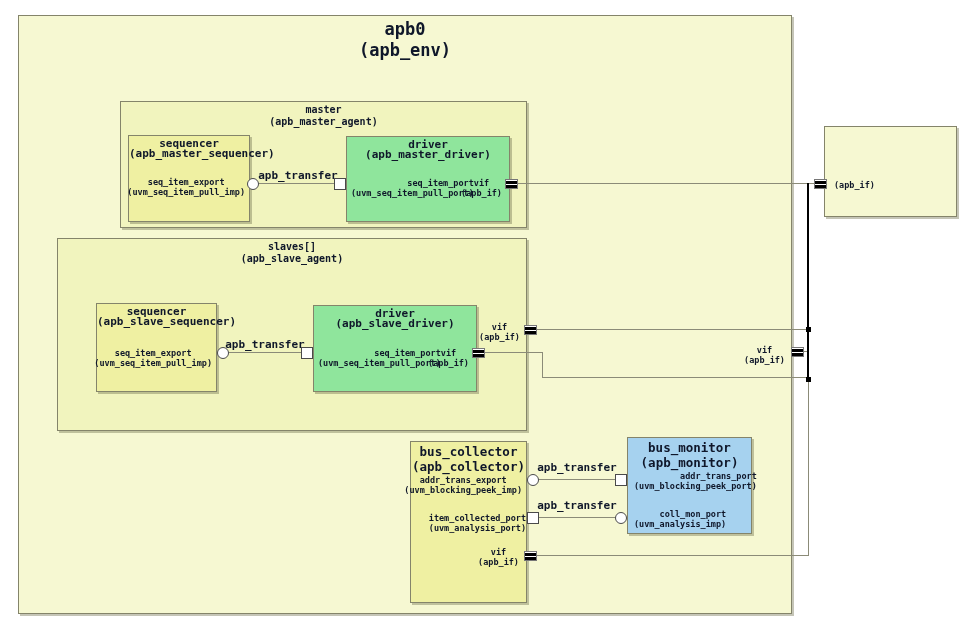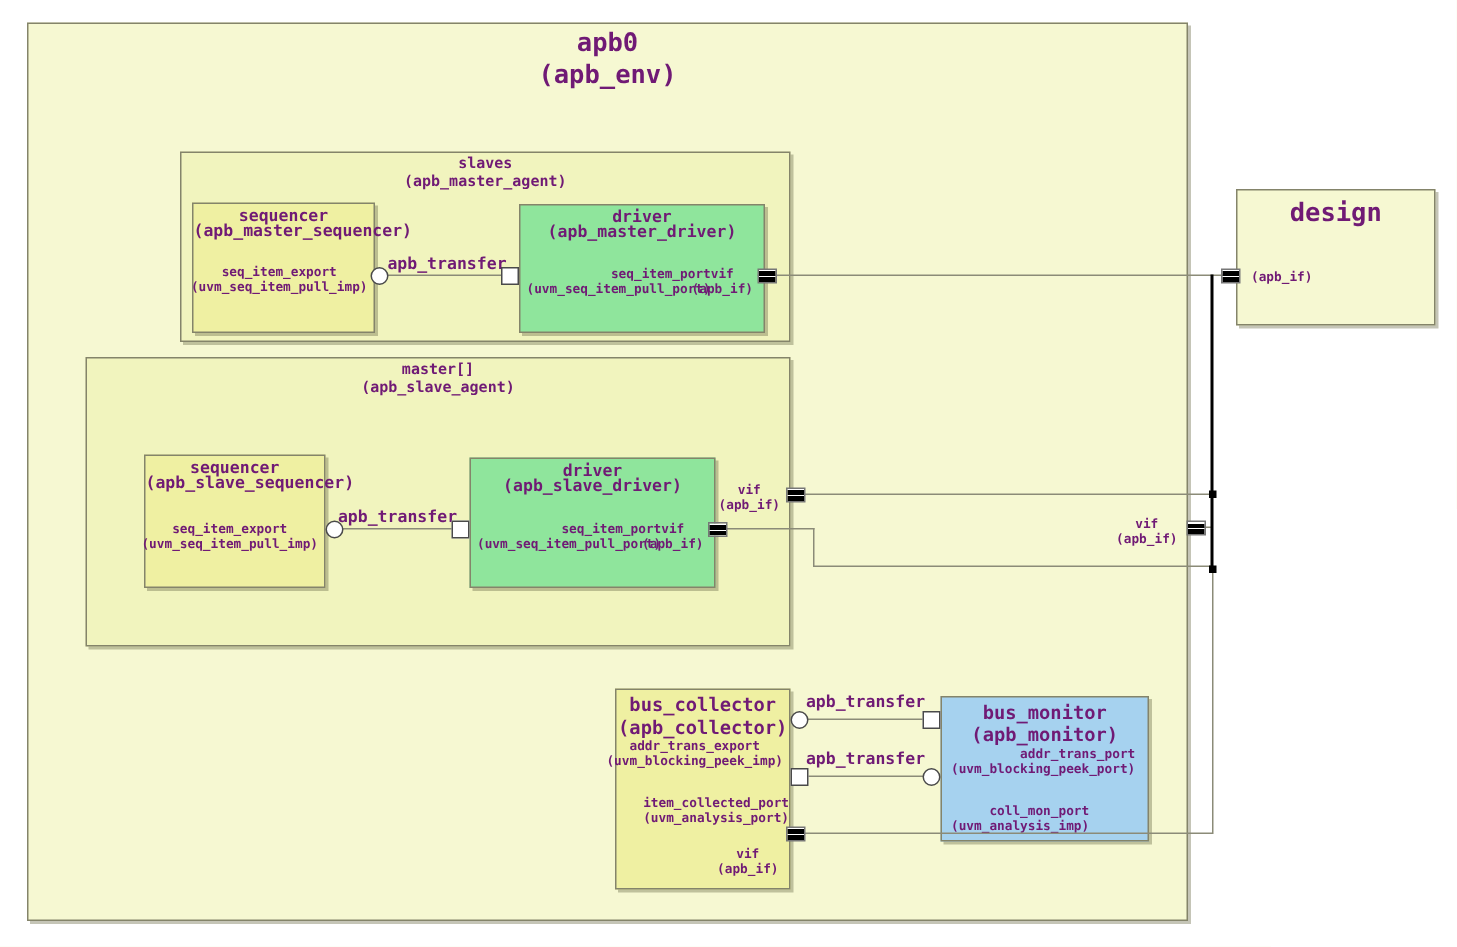--- a/index.html
+++ b/index.html
@@ -1,18 +1,18 @@
 <!DOCTYPE html>
 <html><head>
 <meta charset="utf-8">
 <style>
   html,body{margin:0;padding:0;background:#ffffff;}
   .canvas{
     position:relative;width:971px;height:631px;background:#ffffff;overflow:hidden;
-    font-family:"DejaVu Sans Mono",monospace;font-weight:bold;color:#701a75;
+    font-family:"DejaVu Sans Mono",monospace;font-weight:bold;color:#0f172a;
   }
   .box{position:absolute;box-sizing:border-box;border:1px solid #84846a;
        box-shadow:2px 2px 0 rgba(110,110,75,0.40);}
   .fill-env{background:#f6f8d2;}
   .fill-agent{background:#f1f4be;}
   .fill-seq{background:#eff0a2;}
   .fill-drv{background:#8fe59c;}
   .fill-mon{background:#a6d2ef;}
   .fill-design{background:#f6f8d2;}
   .title{position:absolute;left:0;right:0;text-align:center;white-space:pre;}
@@ -39,65 +39,64 @@
 <body>
 
 <div class="canvas">
 
   <div class="box fill-env" style="left:18px;top:15px;width:774px;height:599px;">
     <div class="title t-big" style="top:3px;"><span>apb0</span><br><span>(apb_env)</span></div>
     <div class="plabel pr" style="right:6px;top:330px;"><span>vif</span><br><span>(apb_if)</span></div>
   </div>
 
   <div class="box fill-agent" style="left:120px;top:101px;width:407px;height:127px;">
-    <div class="title t-agent" style="top:2px;"><span>slaves</span><br><span>(apb_master_agent)</span></div>
+    <div class="title t-agent" style="top:2px;"><span>master</span><br><span>(apb_master_agent)</span></div>
   </div>
 
   <div class="box fill-seq" style="left:128px;top:135px;width:122px;height:87px;">
     <div class="title t-small" style="top:3px;"><span>sequencer</span><br><span>(apb_master_sequencer)</span></div>
     <div class="plabel pr" style="right:4px;top:42px;"><span>seq_item_export</span><br><span>(uvm_seq_item_pull_imp)</span></div>
   </div>
 
   <div class="box fill-drv" style="left:346px;top:136px;width:164px;height:86px;">
     <div class="title t-small" style="top:3px;"><span>driver</span><br><span>(apb_master_driver)</span></div>
     <div class="plabel pl" style="left:4px;top:42px;"><span>seq_item_port</span><br><span>(uvm_seq_item_pull_port)</span></div>
     <div class="plabel pr" style="right:7px;top:42px;"><span>vif</span><br><span>(apb_if)</span></div>
   </div>
 
   <div class="box fill-agent" style="left:57px;top:238px;width:470px;height:193px;">
-    <div class="title t-agent" style="top:2px;"><span>master[]</span><br><span>(apb_slave_agent)</span></div>
+    <div class="title t-agent" style="top:2px;"><span>slaves[]</span><br><span>(apb_slave_agent)</span></div>
     <div class="plabel pr" style="right:6px;top:84px;"><span>vif</span><br><span>(apb_if)</span></div>
   </div>
 
   <div class="box fill-seq" style="left:96px;top:303px;width:121px;height:89px;">
     <div class="title t-small" style="top:3px;"><span>sequencer</span><br><span>(apb_slave_sequencer)</span></div>
     <div class="plabel pr" style="right:4px;top:45px;"><span>seq_item_export</span><br><span>(uvm_seq_item_pull_imp)</span></div>
   </div>
 
   <div class="box fill-drv" style="left:313px;top:305px;width:164px;height:87px;">
     <div class="title t-small" style="top:3px;"><span>driver</span><br><span>(apb_slave_driver)</span></div>
     <div class="plabel pl" style="left:4px;top:43px;"><span>seq_item_port</span><br><span>(uvm_seq_item_pull_port)</span></div>
     <div class="plabel pr" style="right:7px;top:43px;"><span>vif</span><br><span>(apb_if)</span></div>
   </div>
 
-  <div class="box fill-seq" style="left:410px;top:441px;width:117px;height:134px;margin-top:18px;">
+  <div class="box fill-seq" style="left:410px;top:441px;width:117px;height:162px;">
     <div class="title t-med" style="top:2px;"><span>bus_collector</span><br><span>(apb_collector)</span></div>
     <div class="plabel pr" style="right:4px;top:34px;"><span>addr_trans_export</span><br><span>(uvm_blocking_peek_imp)</span></div>
     <div class="plabel pr" style="right:0;top:72px;"><span>item_collected_port</span><br><span>(uvm_analysis_port)</span></div>
     <div class="plabel pr" style="right:7px;top:106px;"><span>vif</span><br><span>(apb_if)</span></div>
   </div>
 
-  <div class="box fill-mon" style="left:627px;top:464px;width:139px;height:97px;">
+  <div class="box fill-mon" style="left:627px;top:437px;width:125px;height:97px;">
     <div class="title t-med" style="top:2px;"><span>bus_monitor</span><br><span>(apb_monitor)</span></div>
     <div class="plabel pl" style="left:6px;top:34px;"><span>addr_trans_port</span><br><span>(uvm_blocking_peek_port)</span></div>
     <div class="plabel pl" style="left:6px;top:72px;"><span>coll_mon_port</span><br><span>(uvm_analysis_imp)</span></div>
   </div>
 
   <div class="box fill-design" style="left:824px;top:126px;width:133px;height:91px;">
-    <div class="title t-big" style="top:5px;">design</div>
     <div class="plabel pl" style="left:9px;top:54px;">(apb_if)</div>
   </div>
 
   <div class="hline" style="left:253px;top:183px;width:84px;"></div>
   <div class="hline" style="left:223px;top:352px;width:84px;"></div>
   <div class="hline" style="left:533px;top:479px;width:88px;"></div>
   <div class="hline" style="left:533px;top:517px;width:88px;"></div>
   <div class="hline" style="left:505px;top:183px;width:312px;"></div>
   <div class="hline" style="left:531px;top:329px;width:277px;"></div>
   <div class="hline" style="left:479px;top:352px;width:64px;"></div>

